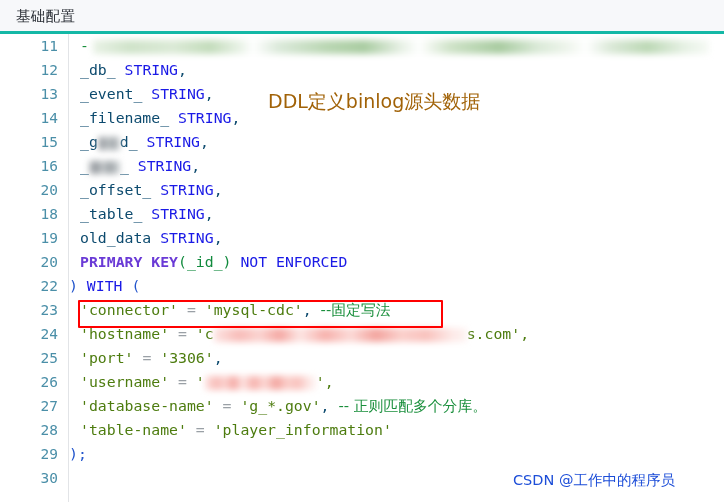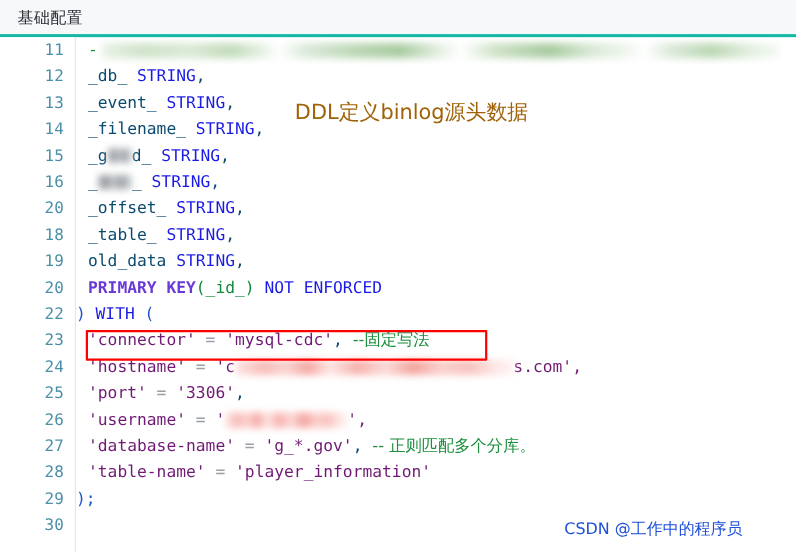--- a/index.html
+++ b/index.html
@@ -88,21 +88,21 @@
     white-space: pre;
   }
 
   
   .t-plain   { color: #0c4a6e; }
   .t-type    { color: #1a1ae6; }           
   .t-kw      { color: #6a3ad6; font-weight: bold; }           
   .t-kw2     { color: #1a1ae6; text-align: right; }           
   .t-green   { color: #118a3d; }           
   .t-paren   { color: #2255cc; }           
-  .t-str     { color: #701a75; }           
+  .t-str     { color: #4d7c0f; }           
   .t-op      { color: #9aa0a6; }           
   .t-comment { color: #1a8f3c; }           
 
   
   .blur-green, .blur-red, .blur-dark {
     display: inline-block;
     vertical-align: middle;
     border-radius: 1px;
     filter: blur(3.2px);
   }

